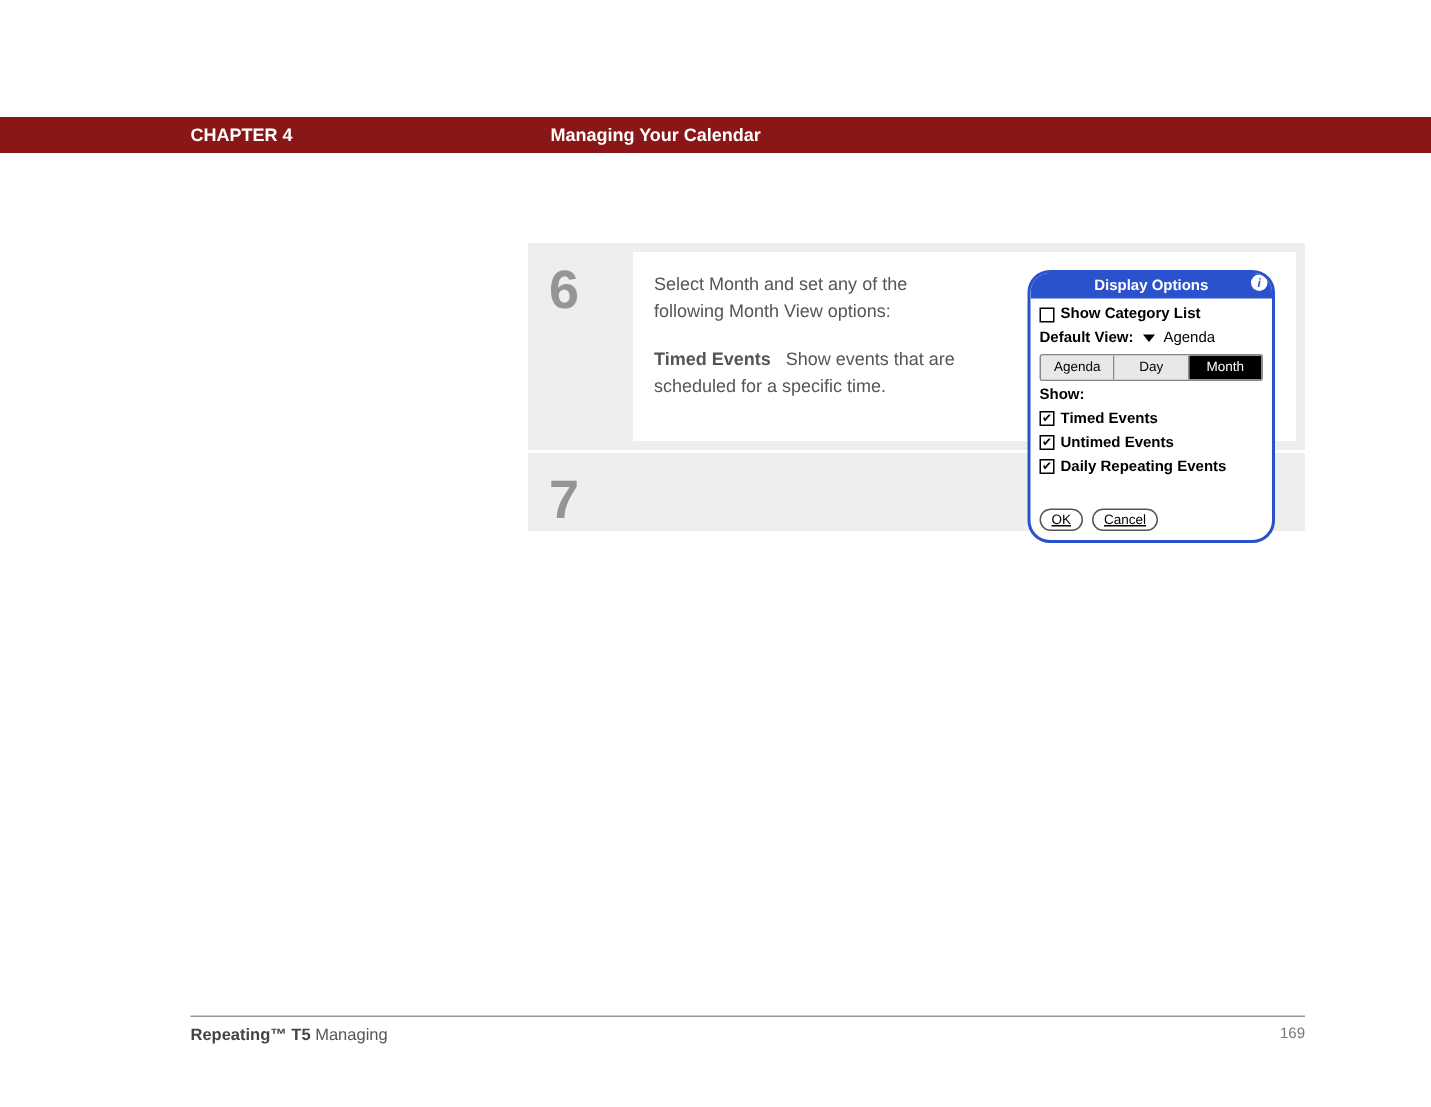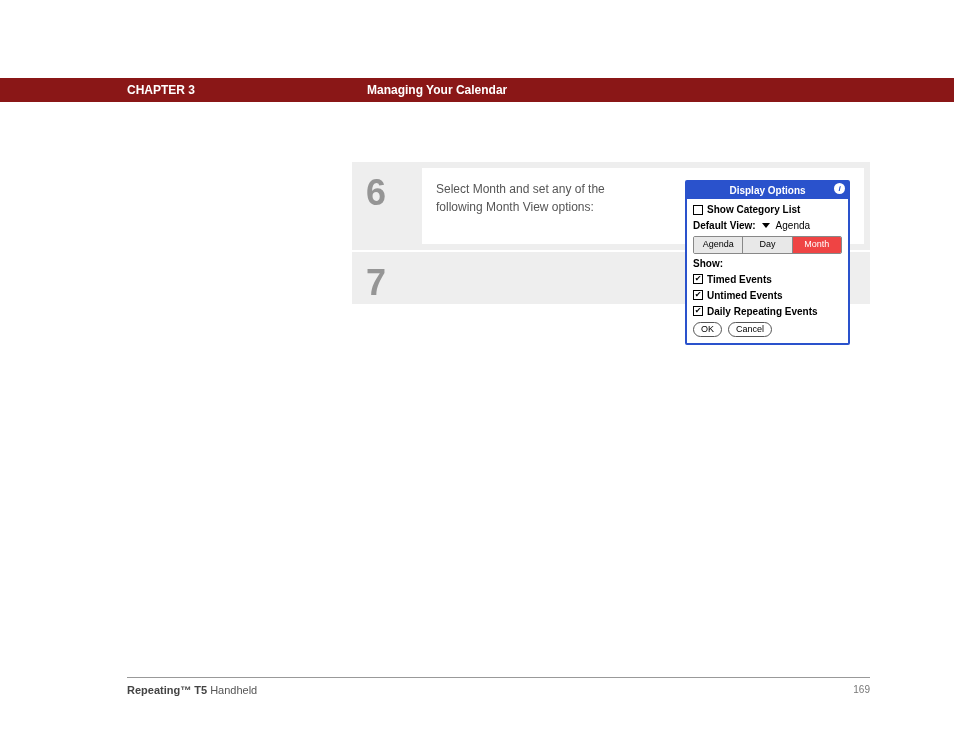--- a/index.html
+++ b/index.html
@@ -79,21 +79,21 @@
     position: relative;
   }
   .done-icon svg { width: 16px; height: 16px; }
   
   .dialog {
     position: absolute;
     top: 12px;
     right: 14px;
     width: 165px;
     border: 2px solid #2a52cc;
-    border-radius: 2px;
+    border-radius: 15px;
     background: #fff;
     font-family: Verdana, Arial, sans-serif;
     font-size: 10px;
     color: #000;
     overflow: hidden;
   }
   .dialog-title {
     background: #2a52cc;
     color: #fff;
     font-weight: bold;
@@ -145,22 +145,22 @@
     font-size: 9px;
   }
   .tab {
     flex: 1;
     text-align: center;
     padding: 1px 0;
     background: #e8e8e8;
     border-right: 1px solid #888;
   }
   .tab:last-child { border-right: none; }
-  .tab.active { background: #ef4444; color: #fff; }
-  .dlg-buttons { margin-top: 3px; display: flex; gap: 6px; }
+  .tab.active { background: #000000; color: #fff; }
+  .dlg-buttons { margin-top: 20px; display: flex; gap: 6px; text-decoration: underline; }
   .dlg-btn {
     border: 1px solid #555;
     border-radius: 8px;
     padding: 0px 7px;
     font-size: 9px;
     background: #fff;
   }
   .footer {
     position: absolute;
     left: 127px;
@@ -173,36 +173,39 @@
     display: flex;
     justify-content: space-between;
   }
   .footer .model b { color: #444; }
   .footer .pagenum { font-size: 10px; color: #777; text-align: center; }
 </style>
 </head>
 <body>
 
 <div class="header-bar">
-  <span class="header-chapter">CHAPTER 3</span>
+  <span class="header-chapter">CHAPTER 4</span>
   <span class="header-title">Managing Your Calendar</span>
 </div>
 
 <div class="content-area">
 
   <div class="step-block">
     <div class="step-num-col">
       <div class="step-num">6</div>
     </div>
     <div class="step-body-col">
 
       <div class="step6-text">
         <p class="para">Select Month and set any of the following Month View options:</p>
 
 
+        <p class="para">
+          <span class="bold-lead">Timed Events</span>&nbsp;&nbsp;&nbsp;<span>Show events that are scheduled for a specific time.</span>
+        </p>
       </div>
 
 
 
       <div class="dialog">
         <div class="dialog-title">
           <span>Display Options</span>
           <span class="info-icon">i</span>
         </div>
         <div class="dialog-body">
@@ -248,16 +251,16 @@
   <div class="step-block">
     <div class="step-num-col">
       <div class="step-num">7</div>
     </div>
   </div>
 
 </div>
 
 <div class="footer">
   <span class="model">
-    <b>Repeating™ T5</b><span> Handheld</span>
+    <b>Repeating™ T5</b><span> Managing</span>
   </span>
   <span class="pagenum">169</span>
 </div>
 
 </body></html>

